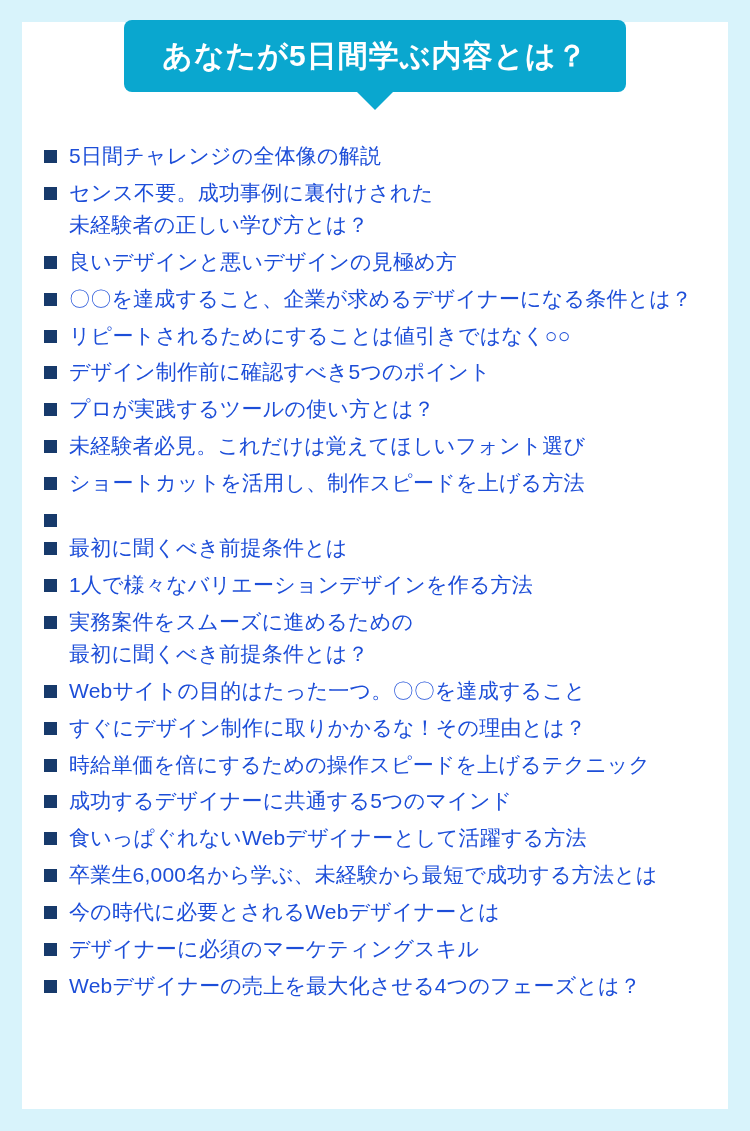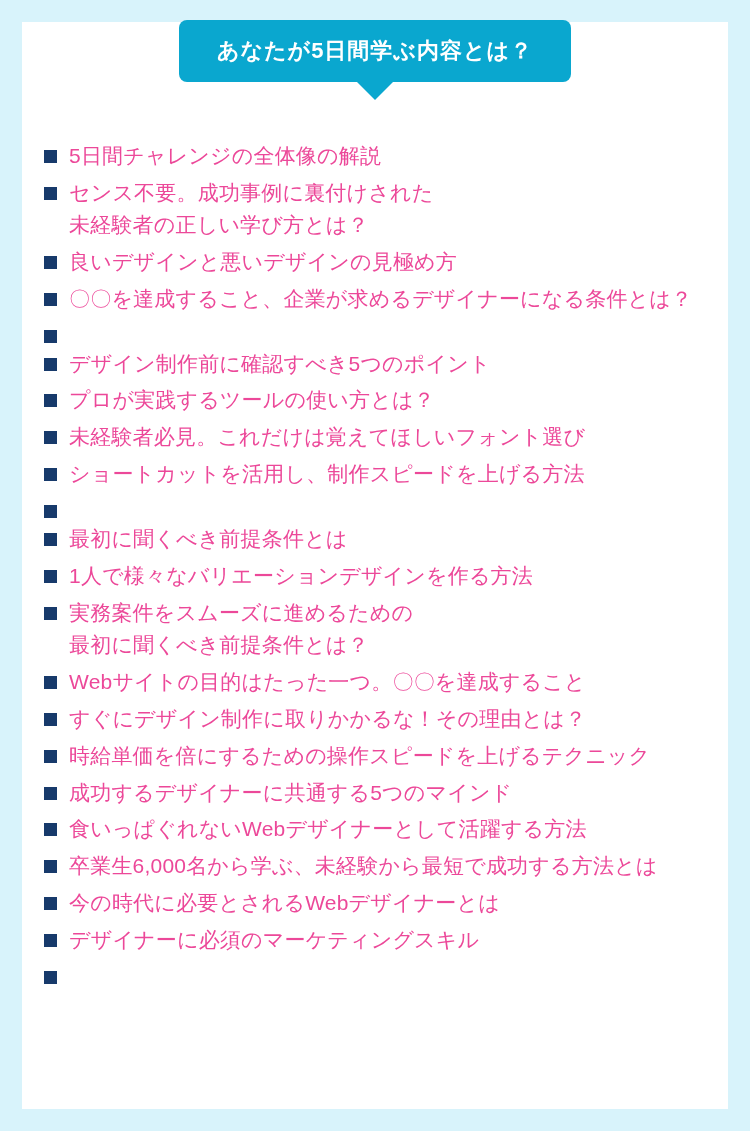--- a/index.html
+++ b/index.html
@@ -32,21 +32,21 @@
     top: -2px;
     left: 0;
     width: 706px;
     display: flex;
     justify-content: center;
   }
   .heading {
     position: relative;
     background: #0aa7cf;
     color: #ffffff;
-    font-size: 22px;
+    font-size: 30px;
     font-weight: bold;
     letter-spacing: 1px;
     padding: 18px 38px 18px 38px;
     border-radius: 8px;
     line-height: 1.2;
     white-space: nowrap;
   }
   .heading::after {
     content: "";
     position: absolute;
@@ -72,21 +72,21 @@
   }
   .bullet {
     flex: 0 0 auto;
     width: 13px;
     height: 13px;
     background: #173a6b;
     margin-top: 10px;
     margin-right: 12px;
   }
   .item-text {
-    color: #ec4899;
+    color: #1d4ed8;
     font-size: 21px;
     line-height: 1.52;
     letter-spacing: 0.2px;
     white-space: pre-line;
     font-weight: 500;
   }
 </style>
 </head>
 <body>
 
@@ -110,20 +110,21 @@
       <div class="item">
         <span class="bullet"></span>
         <span class="item-text">良いデザインと悪いデザインの見極め方</span>
       </div>
       <div class="item">
         <span class="bullet"></span>
         <span class="item-text">〇〇を達成すること、企業が求めるデザイナーになる条件とは？</span>
       </div>
       <div class="item">
         <span class="bullet"></span>
+        <span class="item-text">リピートされるためにすることは値引きではなく○○</span>
       </div>
       <div class="item">
         <span class="bullet"></span>
         <span class="item-text">デザイン制作前に確認すべき5つのポイント</span>
       </div>
       <div class="item">
         <span class="bullet"></span>
         <span class="item-text">プロが実践するツールの使い方とは？</span>
       </div>
       <div class="item">
@@ -177,17 +178,18 @@
       <div class="item">
         <span class="bullet"></span>
         <span class="item-text">今の時代に必要とされるWebデザイナーとは</span>
       </div>
       <div class="item">
         <span class="bullet"></span>
         <span class="item-text">デザイナーに必須のマーケティングスキル</span>
       </div>
       <div class="item">
         <span class="bullet"></span>
+        <span class="item-text">Webデザイナーの売上を最大化させる4つのフェーズとは？</span>
       </div>
     </div>
 
   </div>
 </div>
 
 </body></html>

